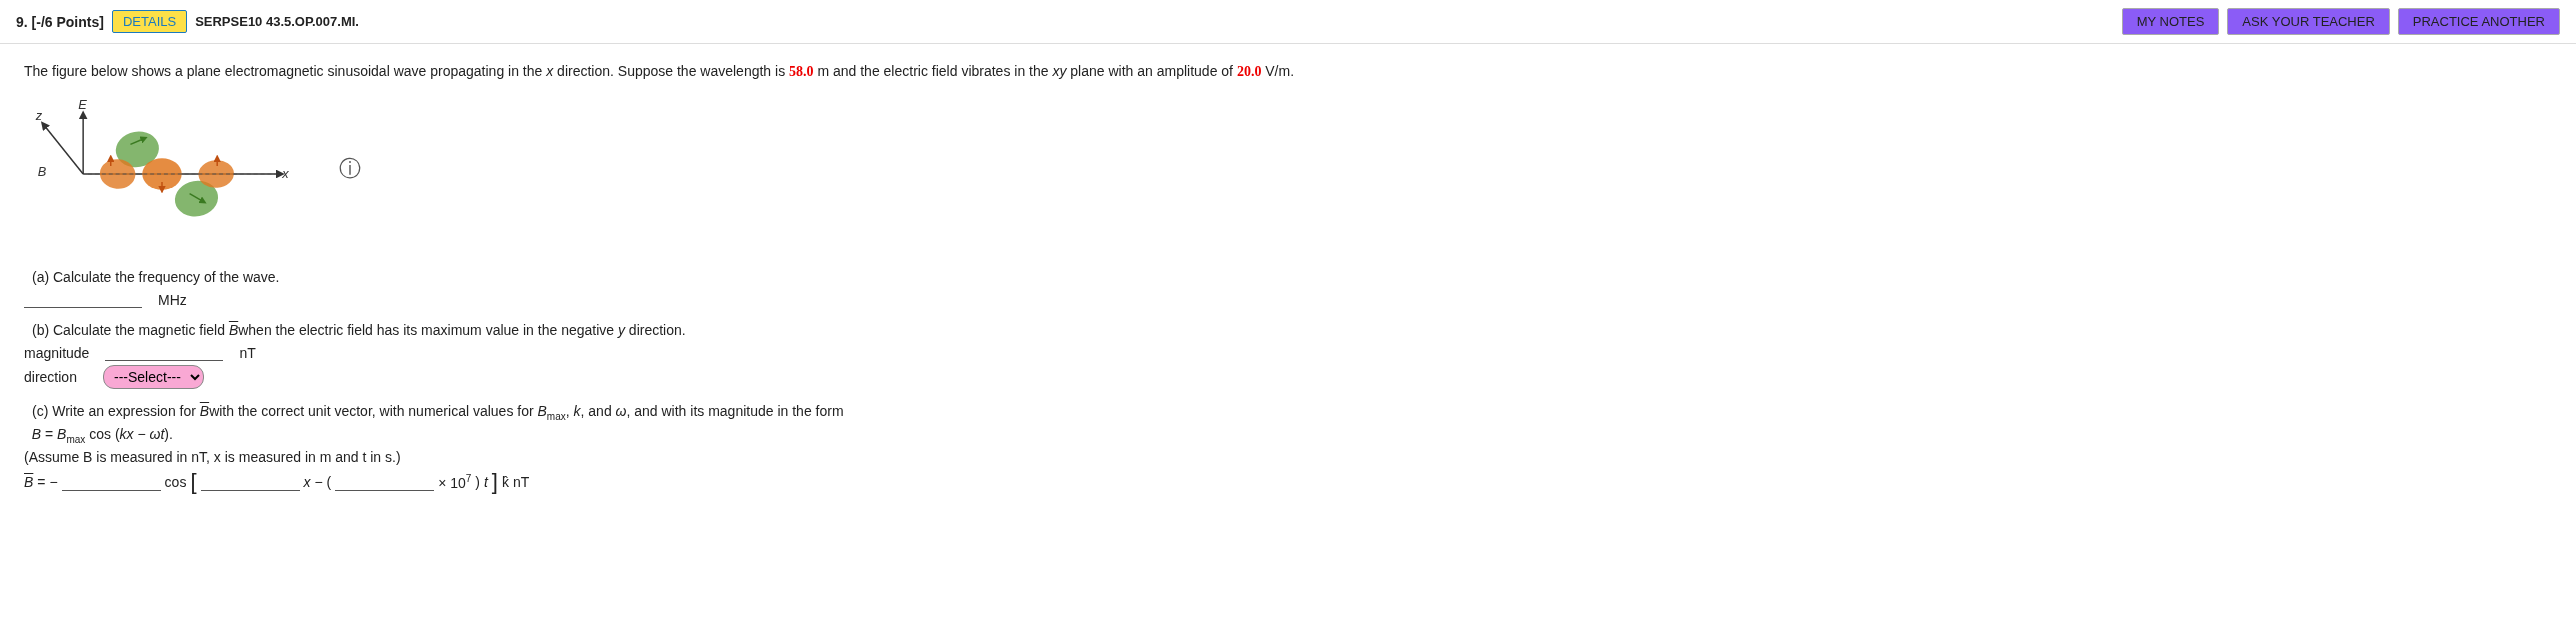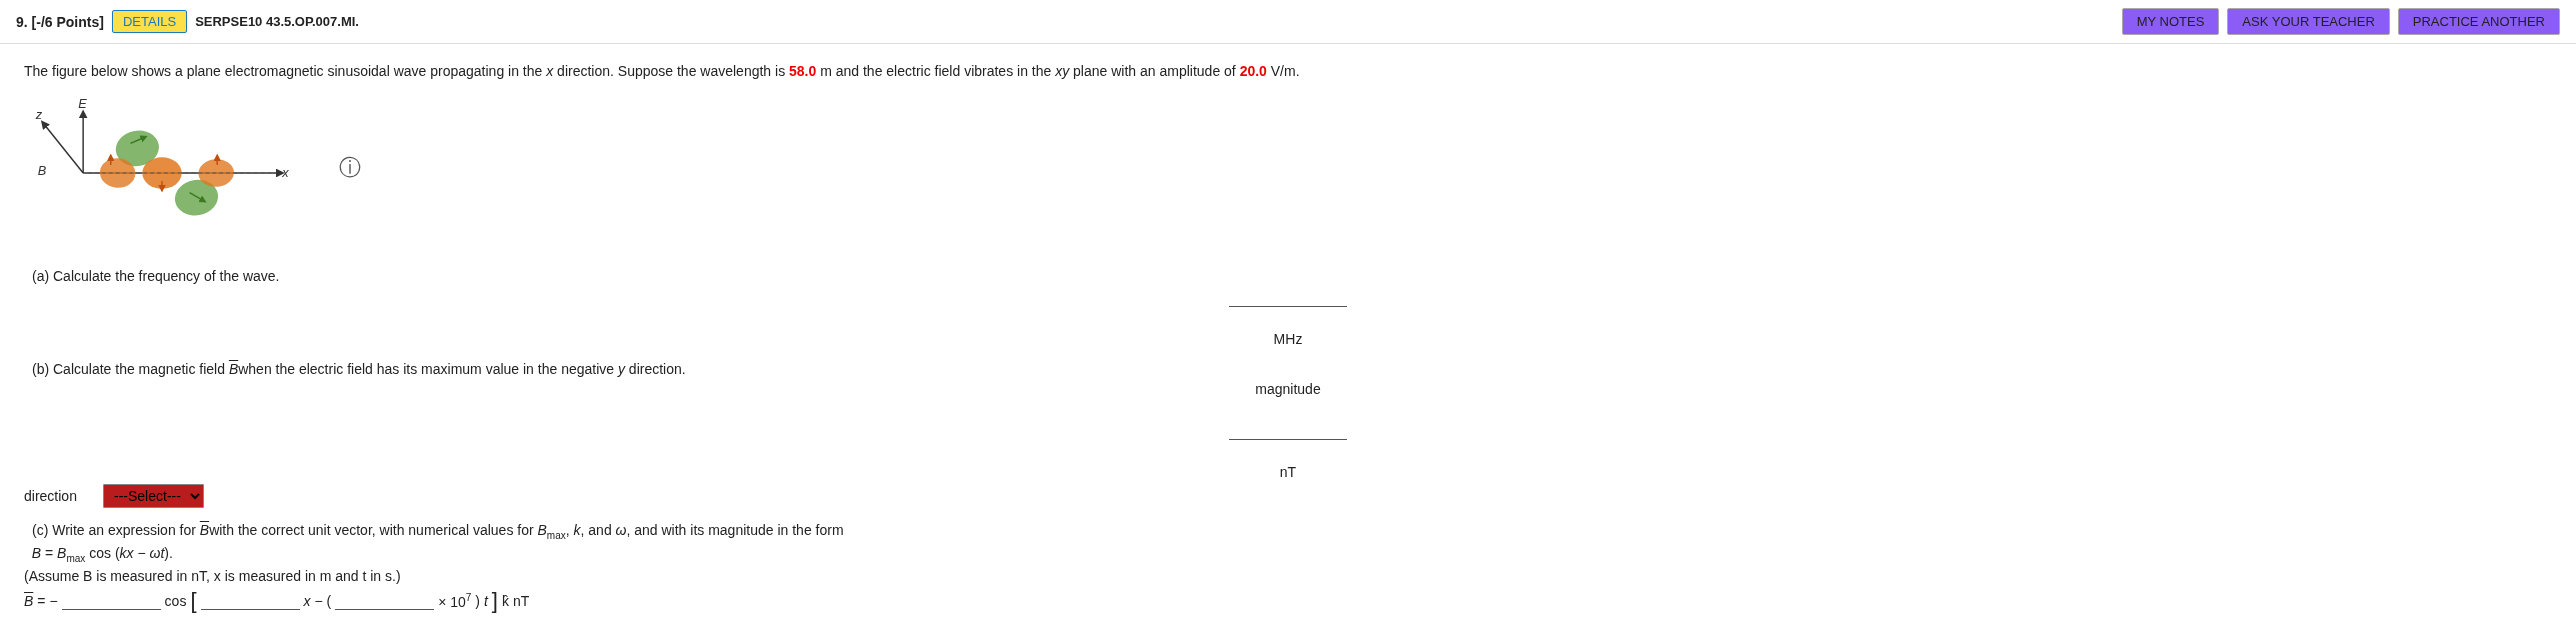--- a/index.html
+++ b/index.html
@@ -56,21 +56,21 @@
       border-radius: 2px;
     }
     .main-content {
       padding: 16px 24px;
     }
     .problem-description {
       font-size: 14px;
       line-height: 1.6;
       margin-bottom: 12px;
     }
-    .highlight-red { color: #e00; font-weight: bold; }
+    .highlight-red { color: #e00; font-weight: bold; font-family: Liberation Serif, serif; }
     .figure-area {
       display: flex;
       align-items: flex-start;
       gap: 39px;
       margin-bottom: 16px;
     }
     .wave-diagram {
       width: 276px;
       height: 158px;
       position: relative;
@@ -79,44 +79,43 @@
     .part-section {
       margin-bottom: 14px;
     }
     .part-label {
       font-size: 14px;
       margin-bottom: 4px;
       margin-left: 8px;
     }
     .input-line {
       display: flex;
-      align-items: center;
-      gap: 24px;
+      align-items: flex-end;
+      gap: 16px;
       margin-top: 4px;
       margin-left: 0;
-      flex-direction: column;
     }
     .text-input {
       border: none;
       border-bottom: 1px solid #555;
       outline: none;
       width: 118px;
       font-size: 14px;
       padding: 1px 2px;
     }
     .unit-label {
       font-size: 14px;
     }
     .select-box {
       border: 1px solid #888;
-      border-radius: 1px;
+      border-radius: 11px;
       padding: 2px 6px;
       font-size: 14px;
       cursor: pointer;
-      background: #b91c1c;
+      background: #f9a8d4;
     }
     .direction-row {
       display: flex;
       align-items: center;
       gap: 20px;
       margin-top: 4px;
     }
     .direction-label-text {
       font-size: 14px;
       min-width: 59px;

